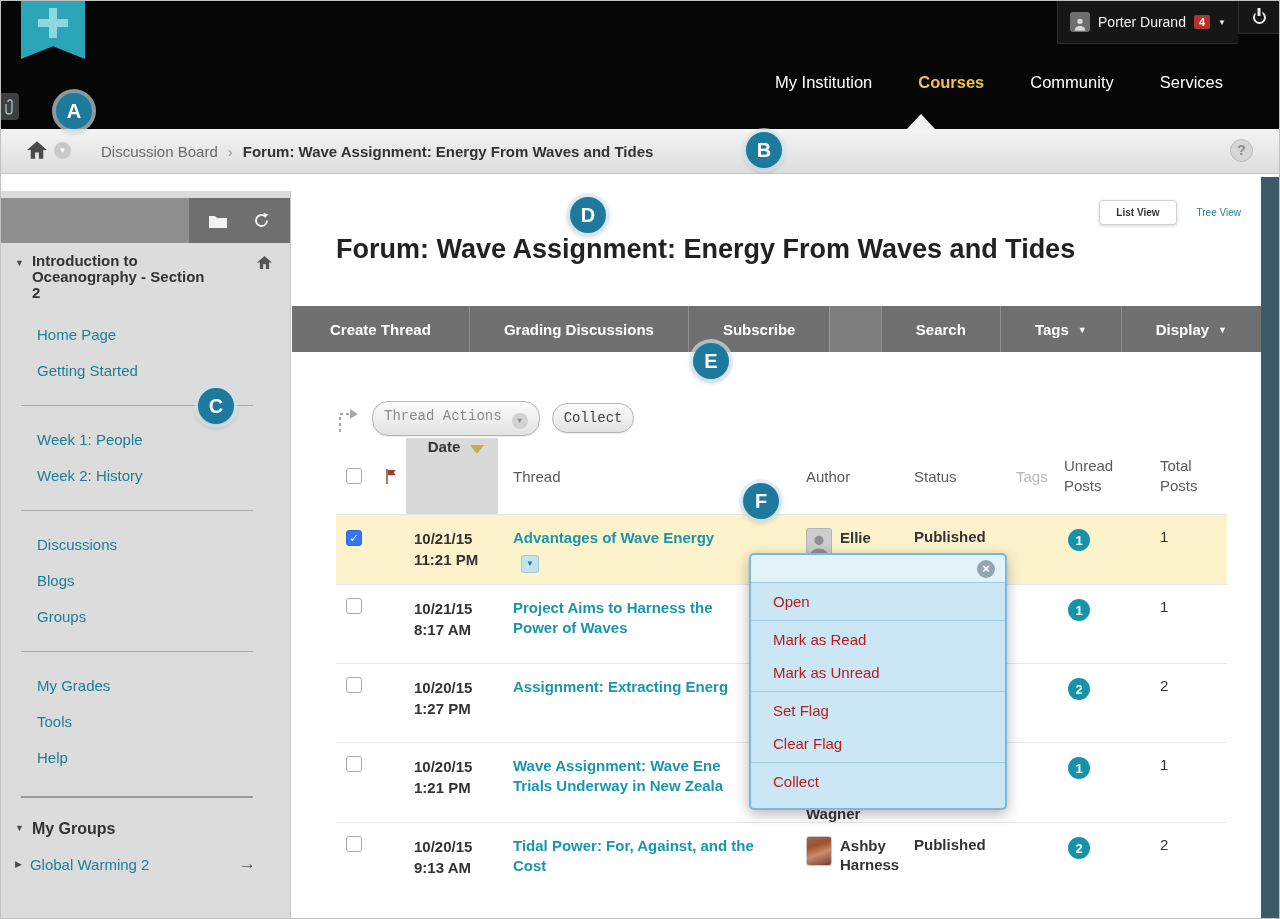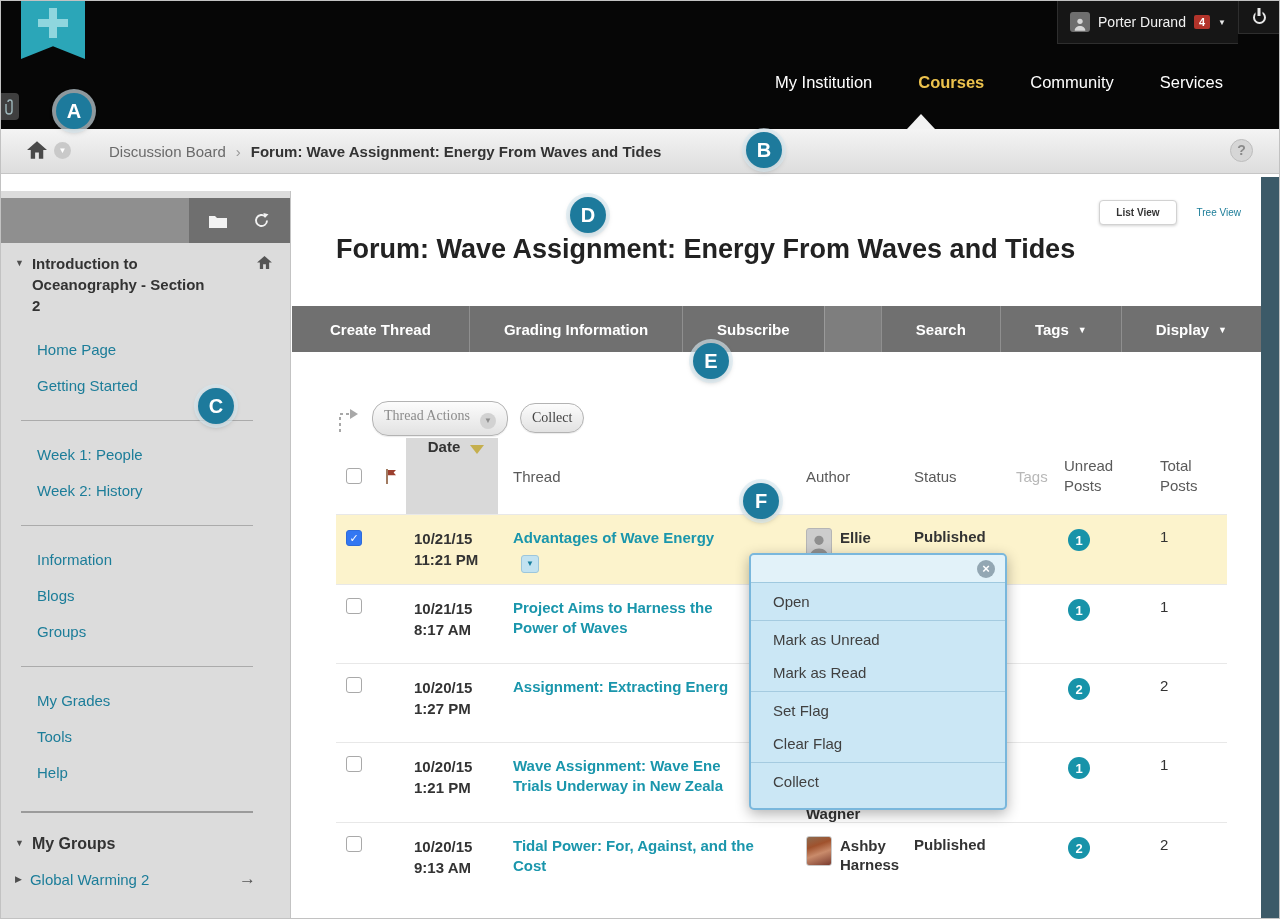--- a/index.html
+++ b/index.html
@@ -30,37 +30,37 @@
   .nav-tab { color:#FFF; font-size:16.5px; line-height:20px; cursor:pointer; }
   .nav-tab.active { color:#ECC24D; font-weight:bold; }
   .tab-caret { position:absolute; top:113px; left:906px; width:0; height:0;
                border-left:14px solid transparent; border-right:14px solid transparent; border-bottom:15px solid #F2F2F2; }
 
   
   .breadcrumb { position:absolute; left:0; top:128px; width:100%; height:45px;
                 background:linear-gradient(#F4F4F4,#DDDDDD); border-bottom:1px solid #C6C6C6; }
   .bc-home { position:absolute; left:26px; top:12px; display:flex; align-items:center; gap:7px; }
   .bc-caret { width:17px; height:17px; border-radius:50%; background:#C9C9C9; color:#fff; font-size:8px; line-height:17px; text-align:center; }
-  .crumbs { position:absolute; left:108px; top:0; height:100%; display:flex; align-items:center; font-size:15px; white-space:nowrap; }
+  .crumbs { position:absolute; left:100px; top:0; height:100%; display:flex; align-items:center; font-size:15px; white-space:nowrap; }
   .crumb-section { color:#6A6A6A; }
   .crumb-sep { color:#999; margin:0 10px; }
   .crumb-current { color:#333; font-weight:bold; }
   .bc-help { position:absolute; right:26px; top:10px; width:23px; height:23px; border-radius:50%; background:#D6D6D6;
              border:1px solid #BDBDBD; color:#8A8A8A; font-weight:bold; font-size:14px; text-align:center; line-height:21px; }
 
   
   .sidebar { position:absolute; left:0; top:190px; width:290px; bottom:0; background:#DCDCDC; border-right:1px solid #C3C3C3; }
   .side-strip { position:absolute; left:0; top:7px; width:100%; height:45px; background:#8F8F8F; }
   .strip-right { position:absolute; right:0; top:0; width:101px; height:100%; background:#6F6F6F;
                  display:flex; align-items:center; justify-content:space-evenly; }
   .strip-btn { display:flex; align-items:center; justify-content:center; width:30px; height:30px; cursor:pointer; }
   .side-menu { position:absolute; left:0; top:62px; right:0; padding:0 18px 0 12px; font-size:15px; }
   .course-head { display:flex; gap:8px; padding-left:2px; margin-bottom:6px; }
   .tri { color:#4E4E4E; font-size:9px; line-height:20px; flex:none; }
-  .course-title { font-weight:bold; color:#333; line-height:21px; width:176px; }
+  .course-title { font-weight:bold; color:#333; line-height:16px; width:176px; }
   .home-ic { margin-left:auto; flex:none; margin-top:2px; }
   .menu-group { list-style:none; margin:16px 0; padding-left:24px; }
   .menu-group li { height:36px; line-height:36px; }
   .side-link { color:#1C7D99; text-decoration:none; cursor:pointer; }
   .side-div { height:1px; background:#ABABAB; margin:16px 0 16px 8px; width:232px; }
   .side-div.strong { height:2px; background:#9B9B9B; margin:20px 0 20px 8px; }
   .groups-head { display:flex; gap:8px; padding-left:2px; margin-top:20px; font-weight:bold; color:#333; font-size:16px; line-height:22px; }
   .group-item { display:flex; gap:8px; padding-left:2px; margin-top:14px; align-items:center; }
   .arrow-right { margin-left:auto; color:#555; font-size:17px; padding-right:16px; }
 
@@ -76,21 +76,21 @@
 
   .action-bar { position:absolute; left:0; right:0; top:132px; height:46px; background:#787878; display:flex; align-items:stretch; }
   .ab-btn { background:#707070; border:none; color:#fff; font-weight:bold; font-size:15px; padding:0 34px;
             font-family:inherit; cursor:pointer; border-left:1px solid rgba(255,255,255,.22); }
   .ab-btn:first-child { border-left:none; padding:0 38px; }
   .ab-spacer { flex:1; background:#7E7E7E; border-left:1px solid rgba(255,255,255,.22); }
   .sm-caret { font-size:9px; margin-left:9px; vertical-align:2px; }
 
   .toolbar { position:absolute; left:44px; top:227px; height:34px; display:flex; align-items:center; gap:12px; }
   .select-arrow { margin-top:8px; }
-  .tb-btn { padding:6px 11px; font-size:14px; border:1px solid #B3B3B3; border-radius:16px; font-family:Liberation Serif, serif;
+  .tb-btn { padding:6px 11px; font-size:14px; border:1px solid #B3B3B3; border-radius:16px; font-family:Liberation Mono, monospace;
             background:linear-gradient(#FCFCFC,#E2E2E2); color:#444; cursor:pointer; box-shadow:0 1px 1px rgba(0,0,0,.08); }
   .tb-btn.disabled { color:#8C8C8C; }
   .tb-caret { display:inline-block; width:16px; height:16px; border-radius:50%; background:#D2D2D2; color:#8E8E8E;
               font-size:8px; line-height:16px; text-align:center; vertical-align:-3px; margin-left:10px; }
 
   
   .table { position:absolute; left:44px; top:264px; width:891px; }
   .t-head, .t-row { display:grid; grid-template-columns:40px 30px 92px 300px 106px 100px 48px 96px 79px; }
   .t-head { height:76px; }
   .hc { display:flex; align-items:center; font-size:15px; color:#5A5A5A; }
@@ -133,21 +133,21 @@
   .cell-un { padding-top:13px; }
 
   
   .ctx-menu { position:absolute; left:748px; top:552px; width:258px; background:#CBE7F5; border:2px solid #79B7DC;
               border-radius:5px; box-shadow:0 4px 14px rgba(0,0,0,.3); padding-bottom:10px; z-index:40; }
   .ctx-head { position:relative; height:28px; background:rgba(255,255,255,.45); border-bottom:1px solid #9FC9DF;
               border-radius:3px 3px 0 0; }
   .ctx-close { position:absolute; right:10px; top:5px; width:18px; height:18px; border-radius:50%; background:#93A7B3;
                color:#fff; font-size:13px; font-weight:bold; line-height:17px; text-align:center; cursor:pointer; }
   .ctx-items { padding-top:2px; }
-  .ctx-item { height:33px; line-height:33px; padding-left:22px; font-size:15px; color:#404040; cursor:pointer; }
+  .ctx-item { height:33px; line-height:33px; padding-left:22px; font-size:15px; color:#b91c1c; cursor:pointer; }
   .ctx-div { height:1px; background:#A5CBE0; margin:2px 0; }
 
   
   .ann { position:absolute; width:36px; height:36px; border-radius:50%; background:#1D7A9C; color:#fff; font-size:20px;
          font-weight:bold; display:flex; align-items:center; justify-content:center; z-index:60;
          box-shadow:0 0 0 4px rgba(215,232,240,.65), 0 2px 6px rgba(0,0,0,.35); }
   .ann-a { left:55px;  top:92px; }
   .ann-b { left:745px; top:131px; }
   .ann-c { left:197px; top:387px; }
   .ann-d { left:569px; top:196px; }
@@ -236,21 +236,21 @@
         <li><a class="side-link">Home Page</a></li>
         <li><a class="side-link">Getting Started</a></li>
       </ul>
       <div class="side-div"></div>
       <ul class="menu-group">
         <li><a class="side-link">Week 1: People</a></li>
         <li><a class="side-link">Week 2: History</a></li>
       </ul>
       <div class="side-div"></div>
       <ul class="menu-group">
-        <li><a class="side-link">Information</a></li>
+        <li><a class="side-link">Discussions</a></li>
         <li><a class="side-link">Blogs</a></li>
         <li><a class="side-link">Groups</a></li>
       </ul>
       <div class="side-div"></div>
       <ul class="menu-group">
         <li><a class="side-link">My Grades</a></li>
         <li><a class="side-link">Tools</a></li>
         <li><a class="side-link">Help</a></li>
       </ul>
       <div class="side-div strong"></div>
@@ -268,21 +268,21 @@
 
   <main class="main">
     <div class="view-tabs">
       <span class="view-tab active">List View</span>
       <span class="view-tab link">Tree View</span>
     </div>
     <h1 class="page-title">Forum: Wave Assignment: Energy From Waves and Tides</h1>
 
     <div class="action-bar">
       <button class="ab-btn">Create Thread</button>
-      <button class="ab-btn">Grading Information</button>
+      <button class="ab-btn">Grading Discussions</button>
       <button class="ab-btn">Subscribe</button>
       <div class="ab-spacer"></div>
       <button class="ab-btn">Search</button>
       <button class="ab-btn"><span>Tags</span><span class="sm-caret">▼</span></button>
       <button class="ab-btn"><span>Display</span><span class="sm-caret">▼</span></button>
     </div>
 
     <div class="toolbar">
       <span class="select-arrow">
         <svg width="24" height="28" viewBox="0 0 24 28">
@@ -423,22 +423,22 @@
 
   <div class="right-edge"></div>
 
   <div class="ctx-menu">
     <div class="ctx-head">
       <span class="ctx-close">×</span>
     </div>
     <div class="ctx-items">
       <div class="ctx-item">Open</div>
       <div class="ctx-div"></div>
+      <div class="ctx-item">Mark as Read</div>
       <div class="ctx-item">Mark as Unread</div>
-      <div class="ctx-item">Mark as Read</div>
       <div class="ctx-div"></div>
       <div class="ctx-item">Set Flag</div>
       <div class="ctx-item">Clear Flag</div>
       <div class="ctx-div"></div>
       <div class="ctx-item">Collect</div>
     </div>
   </div>
 
   <div class="ann ann-a">A</div>
   <div class="ann ann-b">B</div>

